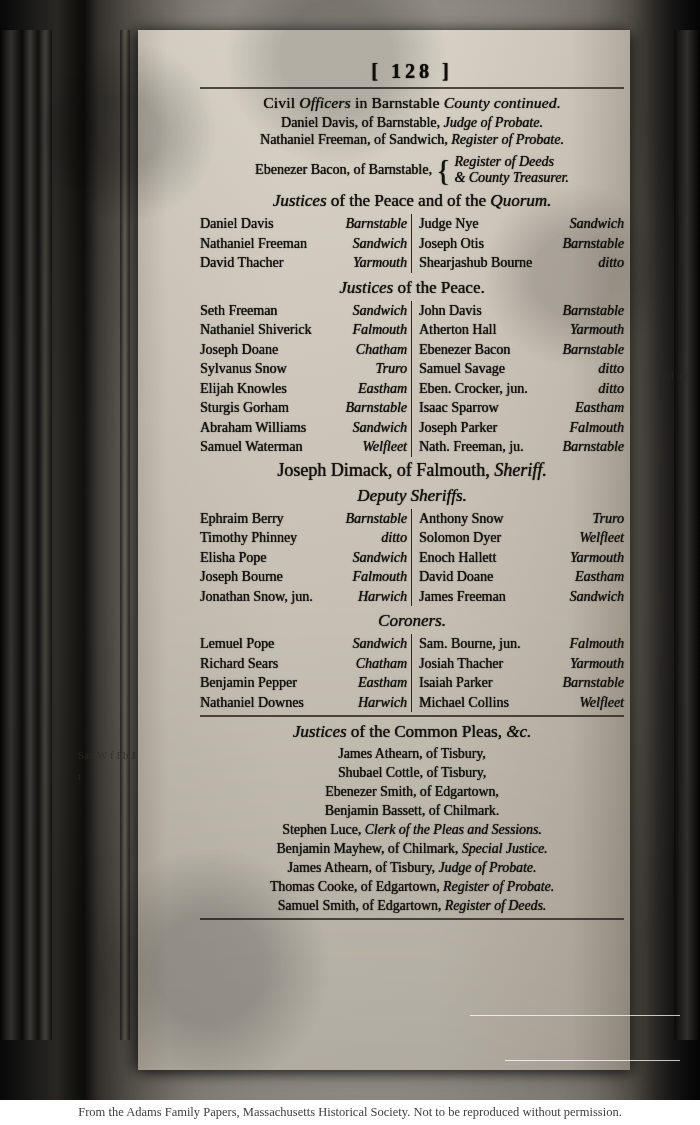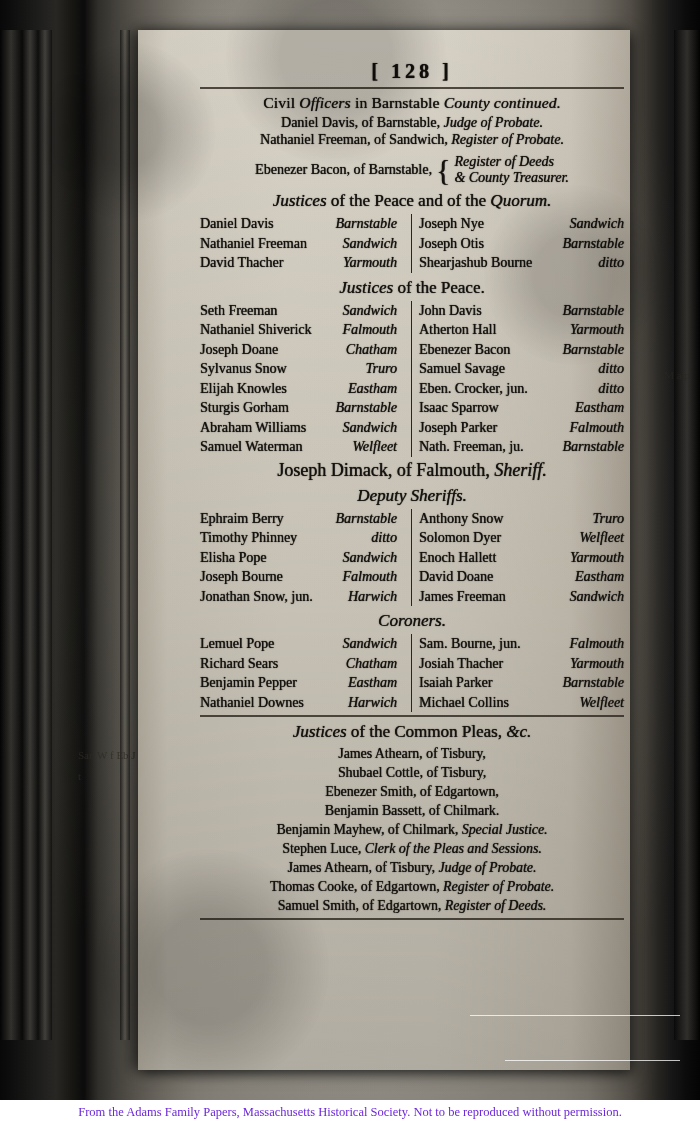--- a/index.html
+++ b/index.html
@@ -139,21 +139,21 @@
   
   .cols {
     display: flex;
     font-size: 14px;
     line-height: 19.5px;
   }
   .col {
     width: 50%;
     box-sizing: border-box;
   }
-  .col.left { padding-right: 14px; border-right: 1.5px solid #2a251d; }
+  .col.left { padding-right: 4px; border-right: 1.5px solid #2a251d; }
   .col.right { padding-left: 7px; }
   .row {
     display: flex;
     justify-content: space-between;
     white-space: nowrap;
   }
   .nm { font-family: "Liberation Serif", serif; }
   .pl { font-style: italic; }
 
   .braced {
@@ -192,21 +192,21 @@
   }
 
   
   #caption {
     position: absolute;
     left: 0;
     top: 1100px;
     width: 700px;
     height: 25px;
     background: #fff;
-    color: #6d28d9;
+    color: #404040;
     font-family: "Liberation Serif", serif;
     font-size: 12.5px;
     display: flex;
     align-items: center;
     justify-content: center;
   }
   
   .scratch {
     position: absolute;
     background: rgba(255,255,255,.75);
@@ -258,21 +258,21 @@
               <span class="nm">Nathaniel Freeman</span>
               <span class="pl">Sandwich</span>
             </div>
           <div class="row">
               <span class="nm">David Thacher</span>
               <span class="pl">Yarmouth</span>
             </div>
         </div>
         <div class="col right">
           <div class="row">
-              <span class="nm">Joseph Nye</span>
+              <span class="nm">Judge Nye</span>
               <span class="pl">Sandwich</span>
             </div>
           <div class="row">
               <span class="nm">Joseph Otis</span>
               <span class="pl">Barnstable</span>
             </div>
           <div class="row">
               <span class="nm">Shearjashub Bourne</span>
               <span class="pl">ditto</span>
             </div>
@@ -442,22 +442,22 @@
 
       <div class="rule"></div>
 
       <div class="dukes-block">
         <div class="sect" style="margin:1px 0 2px 0"><span>Justices </span><span class="rom">of the Common Pleas, </span><span>&amp;c.</span></div>
 
         <div class="dukes-line"><span>James Athearn, of Tisbury,</span><span class="it"></span></div>
         <div class="dukes-line"><span>Shubael Cottle, of Tisbury,</span><span class="it"></span></div>
         <div class="dukes-line"><span>Ebenezer Smith, of Edgartown,</span><span class="it"></span></div>
         <div class="dukes-line"><span>Benjamin Bassett, of Chilmark.</span><span class="it"></span></div>
+        <div class="dukes-line"><span>Stephen Luce, </span><span class="it">Clerk of the Pleas and Sessions.</span></div>
         <div class="dukes-line"><span>Benjamin Mayhew, of Chilmark, </span><span class="it">Special Justice.</span></div>
-        <div class="dukes-line"><span>Stephen Luce, </span><span class="it">Clerk of the Pleas and Sessions.</span></div>
         <div class="dukes-line"><span>James Athearn, of Tisbury, </span><span class="it">Judge of Probate.</span></div>
         <div class="dukes-line"><span>Thomas Cooke, of Edgartown, </span><span class="it">Register of Probate.</span></div>
         <div class="dukes-line"><span>Samuel Smith, of Edgartown, </span><span class="it">Register of Deeds.</span></div>
       </div>
 
       <div class="rule"></div>
     </div>
   </div>
 
   <div class="scratch" style="left:470px; top:1015px; width:210px;"></div>

